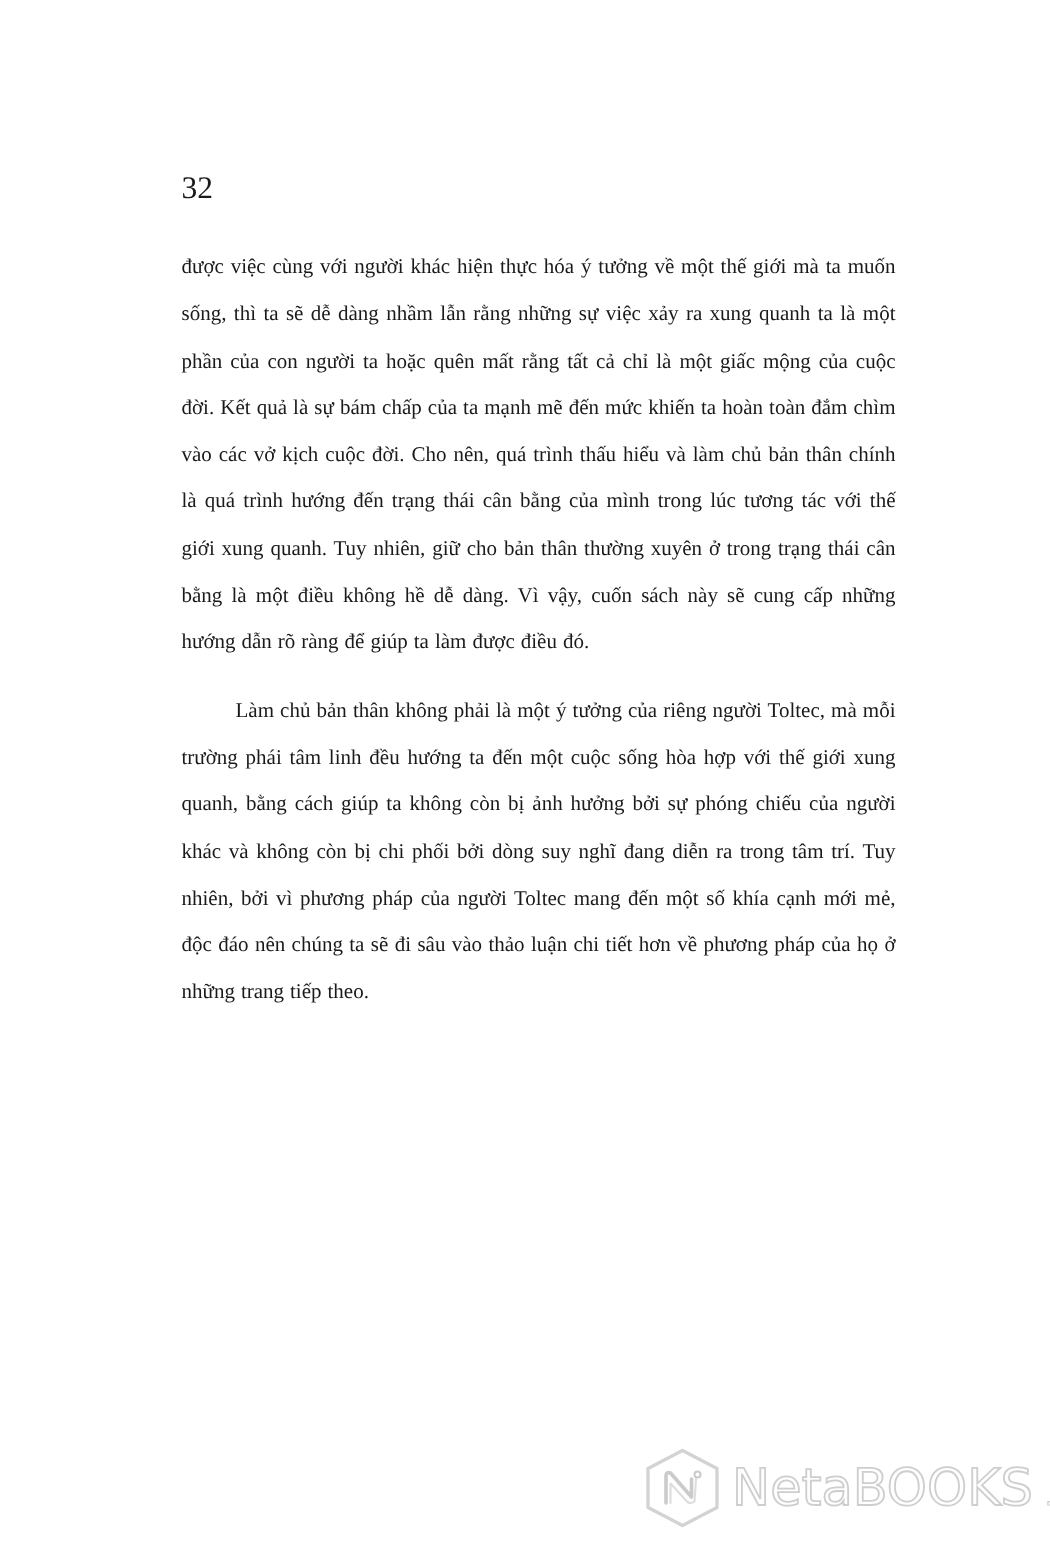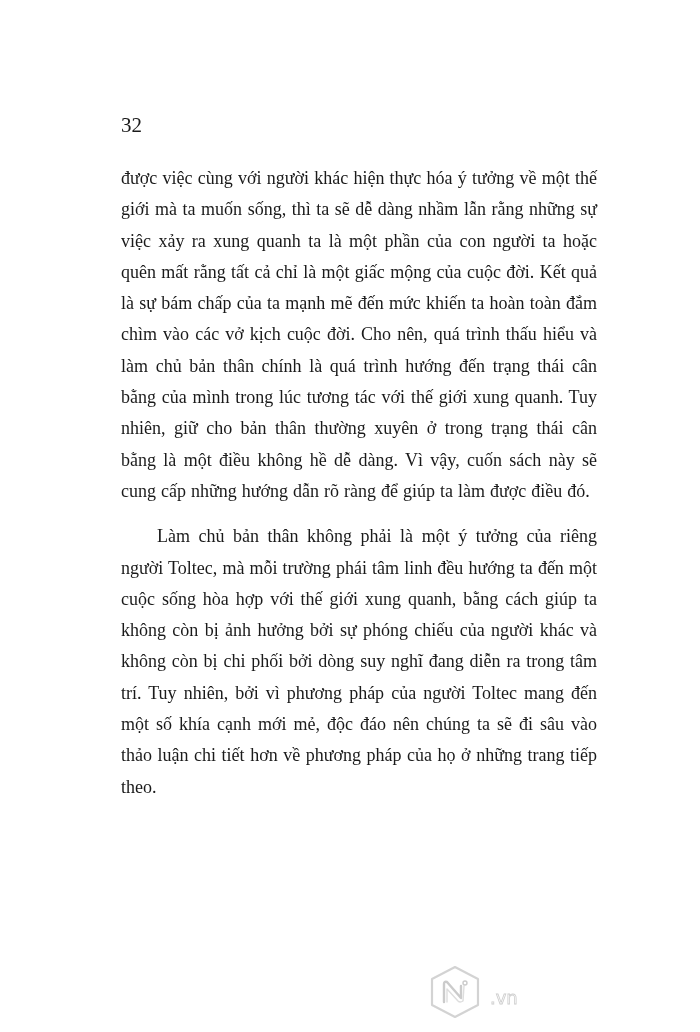--- a/index.html
+++ b/index.html
@@ -39,21 +39,21 @@
       font-style: italic;
     }
     .body-text {
       position: absolute;
       top: 163px;
       left: 121px;
       width: 476px;
     }
     .paragraph {
       margin: 0;
-      font-size: 18px;
+      font-size: 14px;
       line-height: 31.3px;
       text-align: justify;
       text-align-last: left;
       word-spacing: 0.5px;
     }
     .paragraph + .paragraph {
       margin-top: 14px;
       text-indent: 36px;
     }
     .watermark {
@@ -100,14 +100,15 @@
   <p class="paragraph">Làm chủ bản thân không phải là một ý tưởng của riêng người Toltec, mà mỗi trường phái tâm linh đều hướng ta đến một cuộc sống hòa hợp với thế giới xung quanh, bằng cách giúp ta không còn bị ảnh hưởng bởi sự phóng chiếu của người khác và không còn bị chi phối bởi dòng suy nghĩ đang diễn ra trong tâm trí. Tuy nhiên, bởi vì phương pháp của người Toltec mang đến một số khía cạnh mới mẻ, độc đáo nên chúng ta sẽ đi sâu vào thảo luận chi tiết hơn về phương pháp của họ ở những trang tiếp theo.</p>
 </div>
 
 <div class="watermark">
   <svg class="watermark-logo" viewBox="0 0 54 56">
     <polygon points="27,3 50,15 50,41 27,53 4,41 4,15" fill="#ffffff" stroke="#cfcfcf" stroke-width="2.2" stroke-linejoin="round"></polygon>
     <path d="M16,38 L16,20 Q16,17 19,18 L33,34 L33,22" fill="none" stroke="#c6c6c6" stroke-width="2.4" stroke-linecap="round" stroke-linejoin="round"></path>
     <path d="M19,38 L19,25 L30,37 Q32,39 35,37 L36,22" fill="none" stroke="#dadada" stroke-width="1.4" stroke-linecap="round" stroke-linejoin="round"></path>
     <circle cx="37" cy="19" r="2" fill="#ffffff" stroke="#c6c6c6" stroke-width="1.4"></circle>
   </svg>
+  <span class="watermark-text">NetaBOOKS</span>
   <span class="watermark-suffix">.vn</span>
 </div>
 
 </body></html>

